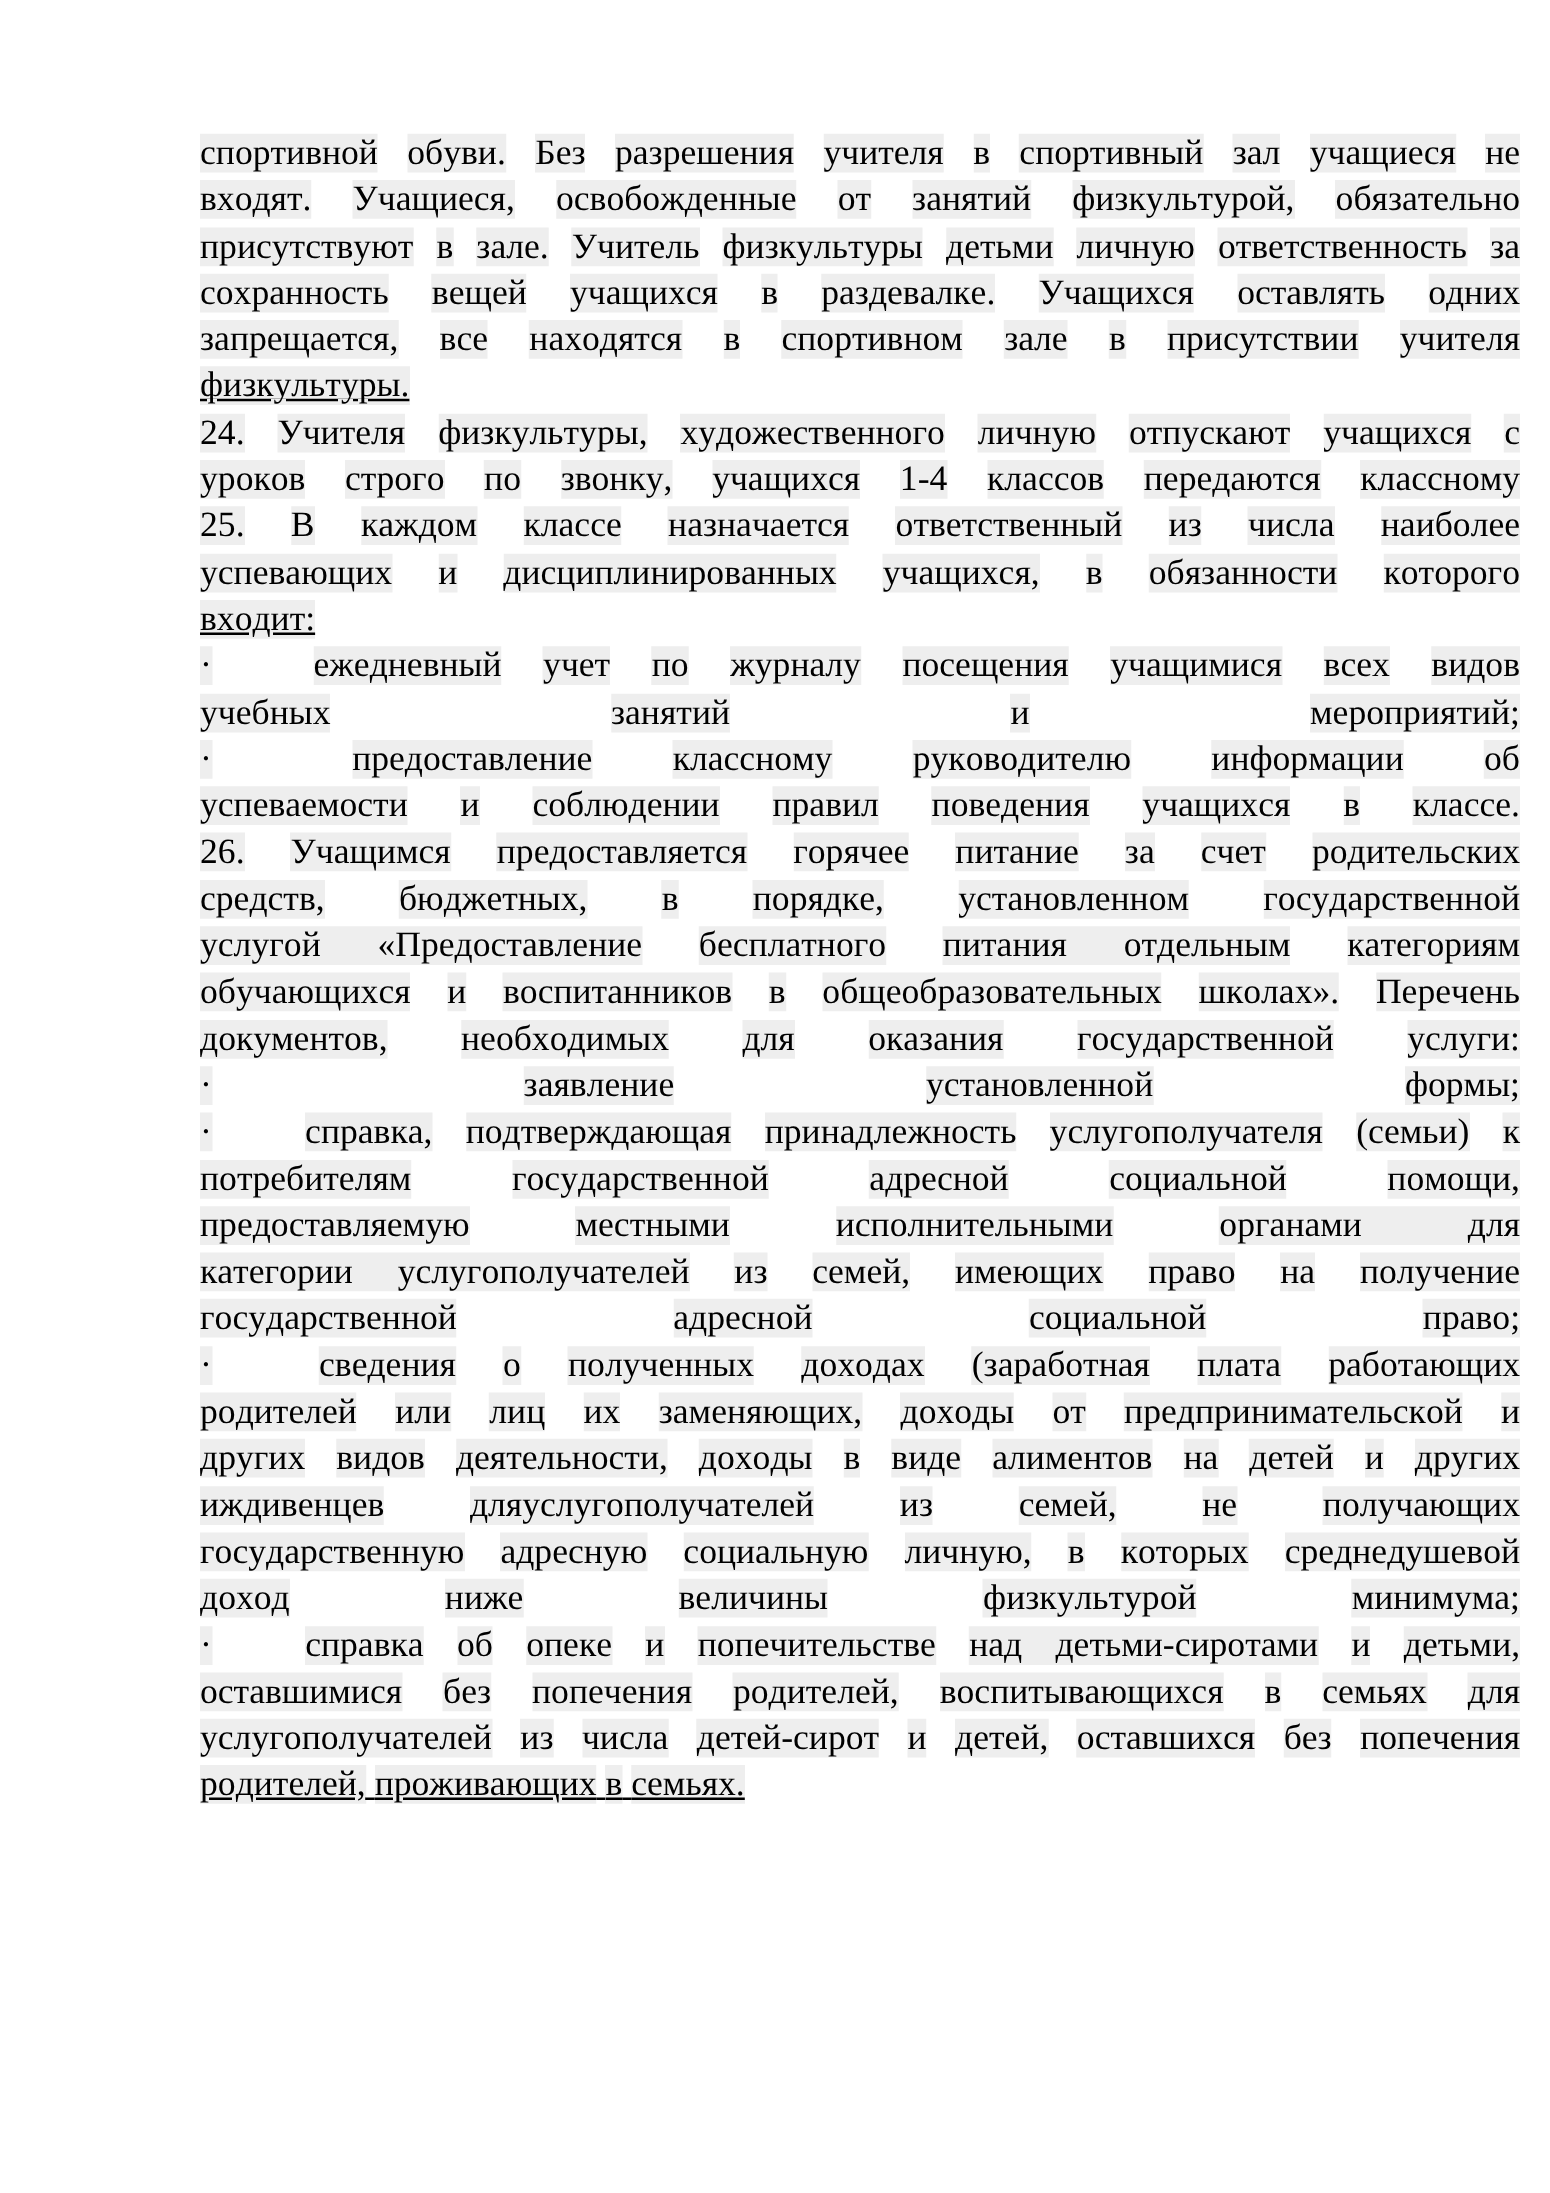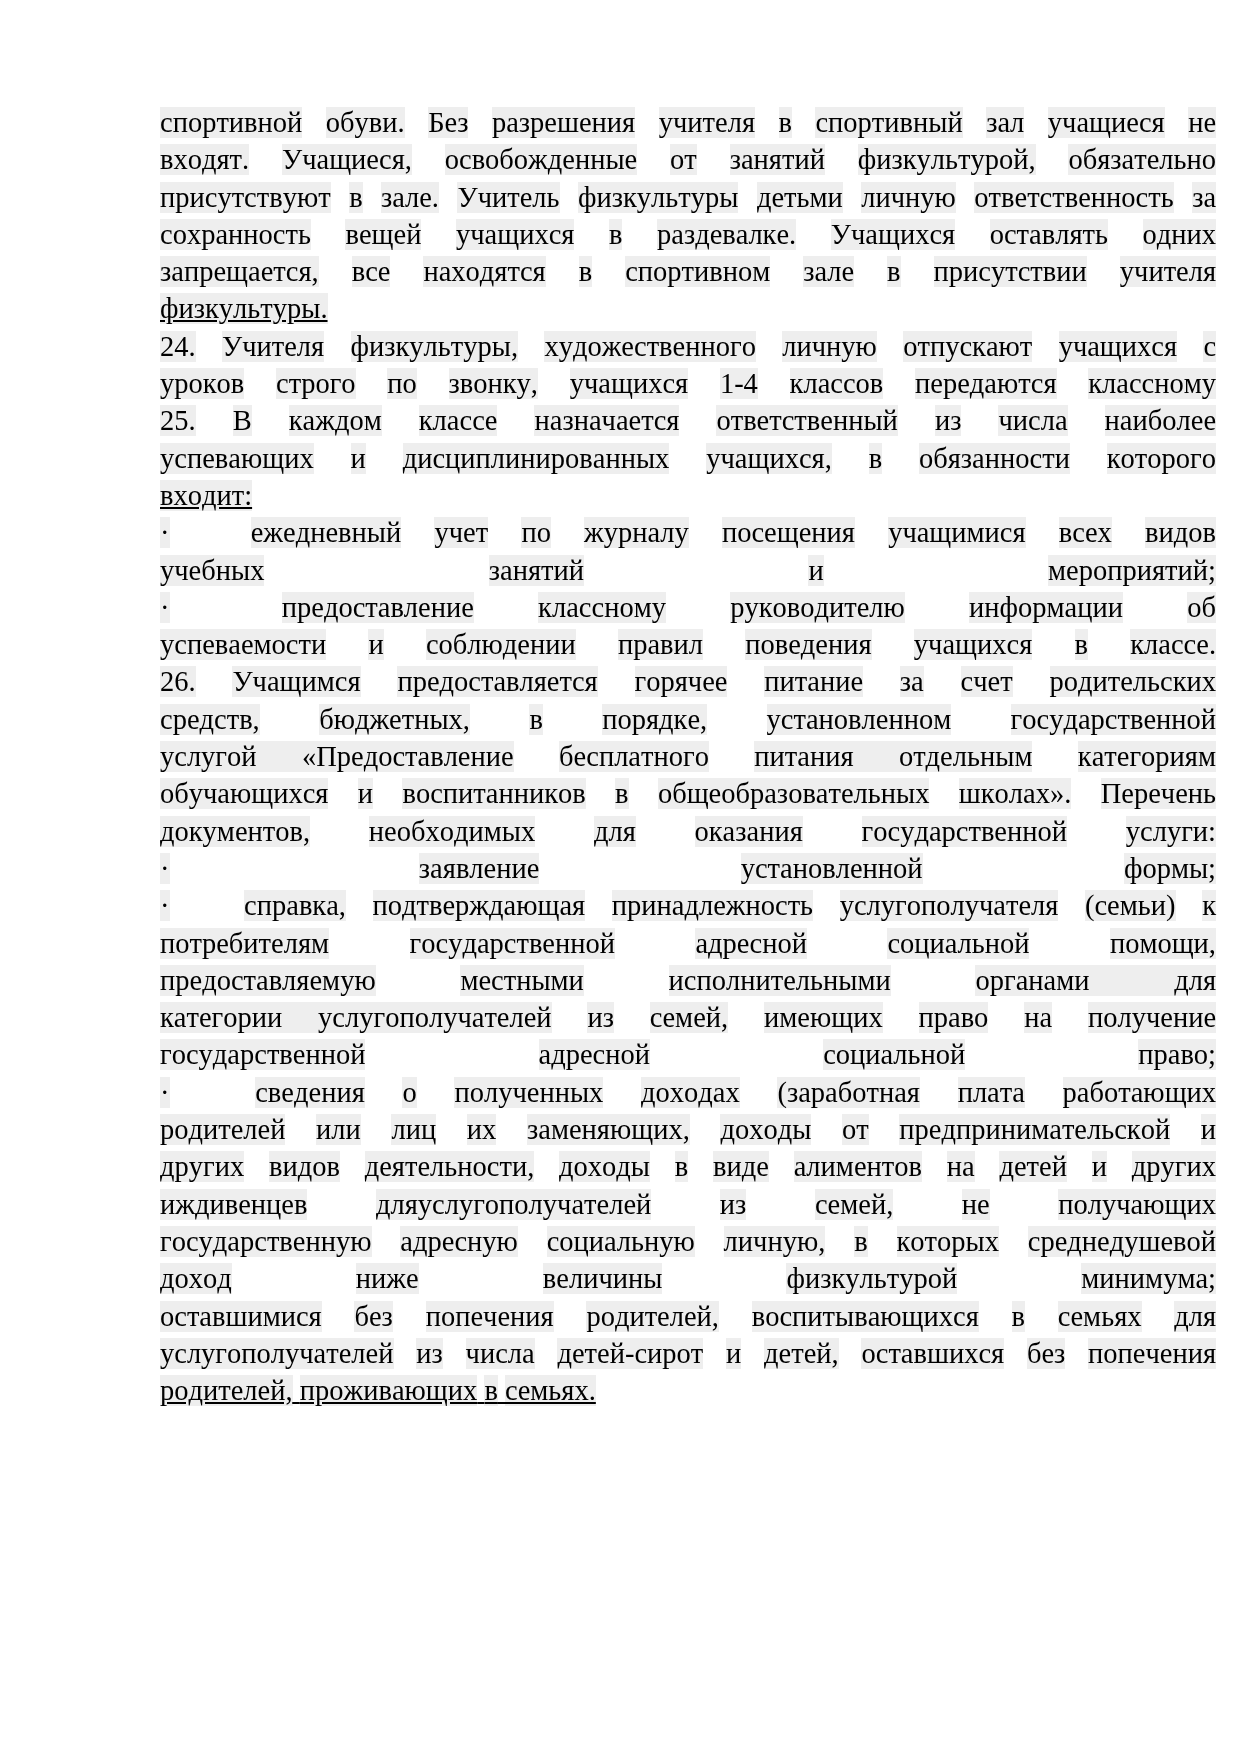--- a/index.html
+++ b/index.html
@@ -64,17 +64,18 @@
       <div class="line just"><span class="w">потребителям</span> <span class="w">государственной</span> <span class="w">адресной</span> <span class="w">социальной</span> <span class="w">помощи,</span></div>
       <div class="line just"><span class="w">предоставляемую</span> <span class="w">местными</span> <span class="w">исполнительными</span> <span class="w">органами&nbsp;для</span></div>
       <div class="line just"><span class="w">категории&nbsp;услугополучателей</span> <span class="w">из</span> <span class="w">семей,</span> <span class="w">имеющих</span> <span class="w">право</span> <span class="w">на</span> <span class="w">получение</span></div>
       <div class="line just"><span class="w">государственной</span> <span class="w">адресной</span> <span class="w">социальной</span> <span class="w">право;</span></div>
       <div class="line just"><span class="w">·</span><span class="tab"></span> <span class="w">сведения</span> <span class="w">о</span> <span class="w">полученных</span> <span class="w">доходах</span> <span class="w">(заработная</span> <span class="w">плата</span> <span class="w">работающих</span></div>
       <div class="line just"><span class="w">родителей</span> <span class="w">или</span> <span class="w">лиц</span> <span class="w">их</span> <span class="w">заменяющих,</span> <span class="w">доходы</span> <span class="w">от</span> <span class="w">предпринимательской</span> <span class="w">и</span></div>
       <div class="line just"><span class="w">других</span> <span class="w">видов</span> <span class="w">деятельности,</span> <span class="w">доходы</span> <span class="w">в</span> <span class="w">виде</span> <span class="w">алиментов</span> <span class="w">на</span> <span class="w">детей</span> <span class="w">и</span> <span class="w">других</span></div>
       <div class="line just"><span class="w">иждивенцев</span> <span class="w">дляуслугополучателей</span> <span class="w">из</span> <span class="w">семей,</span> <span class="w">не</span> <span class="w">получающих</span></div>
       <div class="line just"><span class="w">государственную</span> <span class="w">адресную</span> <span class="w">социальную</span> <span class="w">личную,</span> <span class="w">в</span> <span class="w">которых</span> <span class="w">среднедушевой</span></div>
       <div class="line just"><span class="w">доход</span> <span class="w">ниже</span> <span class="w">величины</span> <span class="w">физкультурой</span> <span class="w">минимума;</span></div>
+      <div class="line just"><span class="w">·</span><span class="tab"></span> <span class="w">справка</span> <span class="w">об</span> <span class="w">опеке</span> <span class="w">и</span> <span class="w">попечительстве</span> <span class="w">над&nbsp;детьми-сиротами</span> <span class="w">и</span> <span class="w">детьми,</span></div>
       <div class="line just"><span class="w">оставшимися</span> <span class="w">без</span> <span class="w">попечения</span> <span class="w">родителей,</span> <span class="w">воспитывающихся</span> <span class="w">в</span> <span class="w">семьях</span> <span class="w">для</span></div>
       <div class="line just"><span class="w">услугополучателей</span> <span class="w">из</span> <span class="w">числа</span> <span class="w">детей-сирот</span> <span class="w">и</span> <span class="w">детей,</span> <span class="w">оставшихся</span> <span class="w">без</span> <span class="w">попечения</span></div>
       <div class="line plain"><span class="w">родителей,</span> <span class="w">проживающих</span> <span class="w">в</span> <span class="w">семьях.</span></div>
     </div>
 </div>
 
 </body></html>

